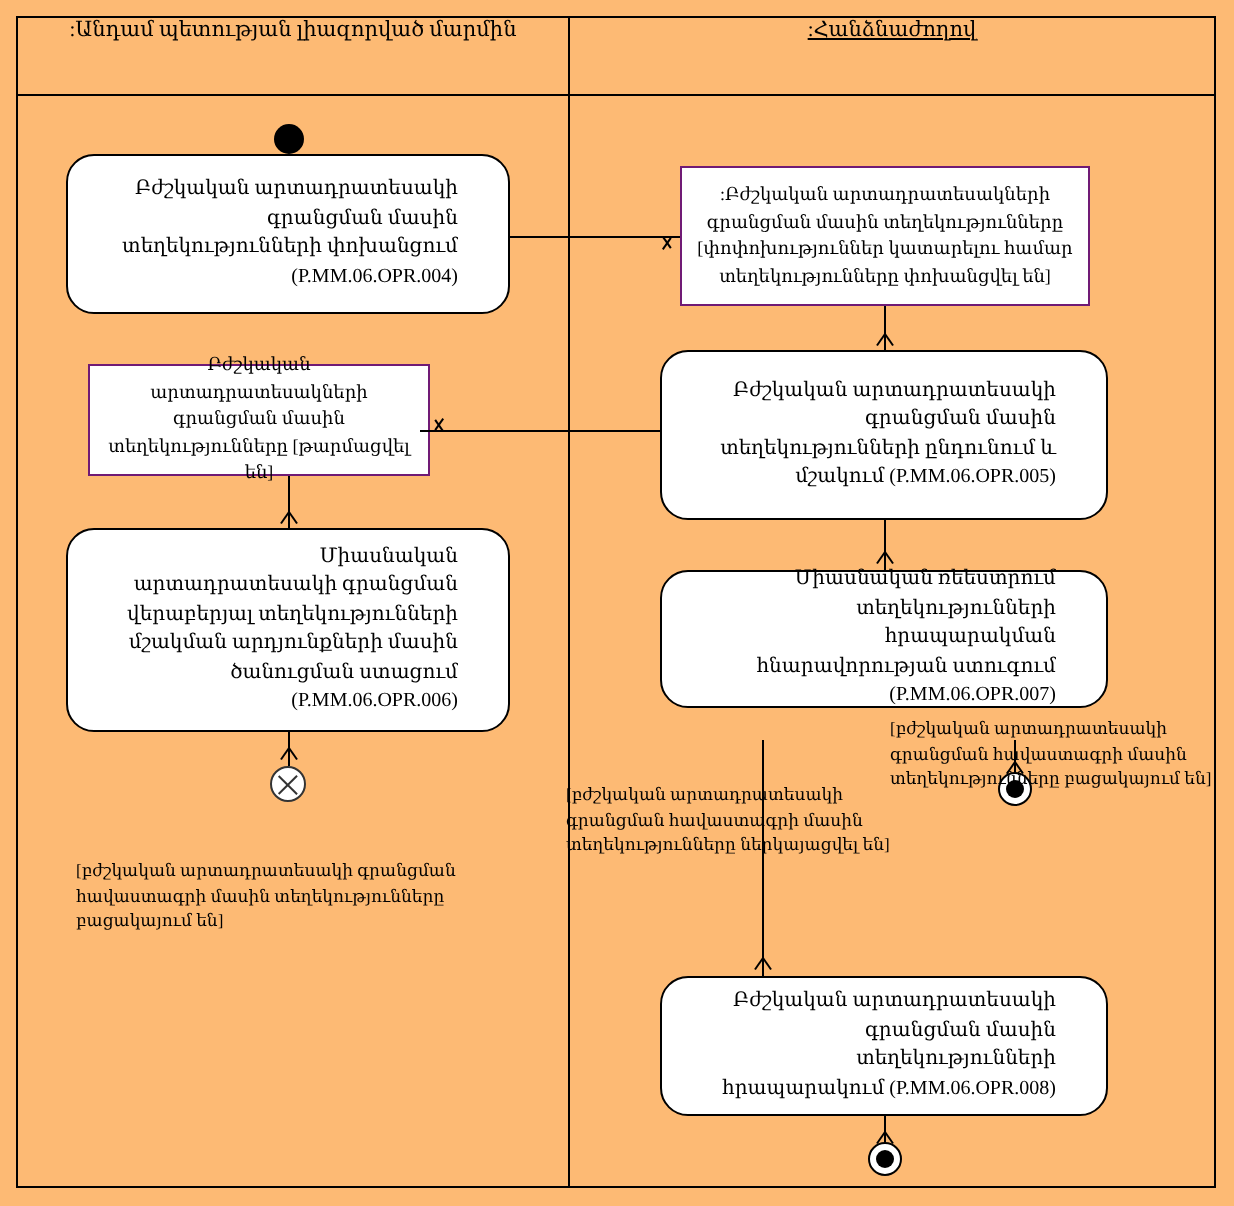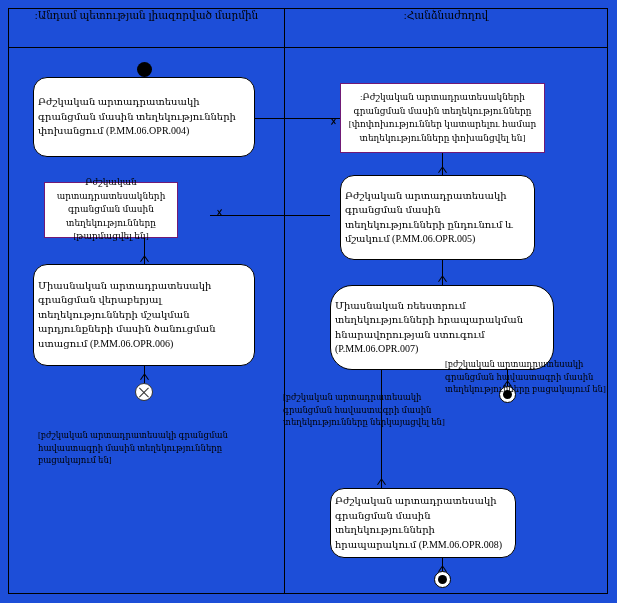--- a/index.html
+++ b/index.html
@@ -7,21 +7,21 @@
     padding: 0;
     background: #ffffff;
   }
   body {
     font-family: "Liberation Serif", "DejaVu Serif", serif;
   }
   #canvas {
     position: relative;
     width: 617px;
     height: 603px;
-    background: #1d4ed8;
+    background: #fdba74;
     overflow: hidden;
   }
 
   
   .lane-frame {
     position: absolute;
     left: 8px;
     top: 8px;
     width: 600px;
     height: 586px;
@@ -47,37 +47,37 @@
   .lane-title {
     position: absolute;
     top: 9px;
     text-align: center;
     font-size: 10.5px;
     line-height: 14px;
     color: #000;
     font-family: "Liberation Serif", "DejaVu Serif", serif;
   }
   .lane-title.left  { left: 9px;   width: 275px; }
-  .lane-title.right { left: 285px; width: 322px; }
+  .lane-title.right { left: 285px; width: 322px; text-decoration: underline; }
 
   
   .activity {
     position: absolute;
     box-sizing: border-box;
     border: 1px solid #000;
     border-radius: 14px;
     background: #ffffff;
     display: flex;
     align-items: center;
     justify-content: center;
-    text-align: left;
+    text-align: right;
     font-size: 10px;
     line-height: 14.5px;
     color: #000;
-    padding: 4px 4px;
+    padding: 4px 25px;
   }
   
   .objectnode {
     position: absolute;
     box-sizing: border-box;
     border: 1px solid #701a75;
     background: #ffffff;
     display: flex;
     align-items: center;
     justify-content: center;
@@ -193,21 +193,21 @@
     </div>
 
   <div class="activity" style="left:33px; top:77px; width:222px; height:80px;">Բժշկական արտադրատեսակի գրանցման մասին տեղեկությունների փոխանցում (P.MM.06.OPR.004)</div>
 
   <div class="conn h" style="left:255px; top:118px; width:85px;"></div>
   <div class="openarrow right" style="left:333px; top:114px;">
       <span></span>
       <span></span>
     </div>
 
-  <div class="objectnode" style="left:44px; top:182px; width:134px; height:56px;">Բժշկական արտադրատեսակների գրանցման մասին տեղեկությունները [թարմացվել են]</div>
+  <div class="objectnode" style="left:44px; top:182px; width:171px; height:56px;">Բժշկական արտադրատեսակների գրանցման մասին տեղեկությունները [թարմացվել են]</div>
 
   <div class="conn v" style="left:144px; top:238px; height:26px;"></div>
   <div class="openarrow down" style="left:140px; top:256px;">
       <span></span>
       <span></span>
     </div>
 
   <div class="activity" style="left:33px; top:264px; width:222px; height:102px;">Միասնական արտադրատեսակի գրանցման վերաբերյալ տեղեկությունների մշակման արդյունքների մասին ծանուցման ստացում (P.MM.06.OPR.006)</div>
 
   <div class="conn v" style="left:144px; top:366px; height:17px;"></div>
@@ -221,55 +221,55 @@
   <div class="note-text" style="left:38px; top:429px; width:205px;">[բժշկական արտադրատեսակի գրանցման հավաստագրի մասին տեղեկությունները բացակայում են]</div>
 
   <div class="objectnode" style="left:340px; top:83px; width:205px; height:70px;">:Բժշկական արտադրատեսակների գրանցման մասին տեղեկությունները [փոփոխություններ կատարելու համար տեղեկությունները փոխանցվել են]</div>
 
   <div class="conn v" style="left:442px; top:153px; height:22px;"></div>
   <div class="openarrow down" style="left:438px; top:167px;">
       <span></span>
       <span></span>
     </div>
 
-  <div class="activity" style="left:330px; top:175px; width:195px; height:85px;margin-left:10px;">Բժշկական արտադրատեսակի գրանցման մասին տեղեկությունների ընդունում և մշակում (P.MM.06.OPR.005)</div>
+  <div class="activity" style="left:330px; top:175px; width:224px; height:85px;">Բժշկական արտադրատեսակի գրանցման մասին տեղեկությունների ընդունում և մշակում (P.MM.06.OPR.005)</div>
 
   <div class="conn h" style="left:210px; top:215px; width:120px;"></div>
   <div class="openarrow right" style="left:211px; top:211px; transform: rotate(180deg); transform-origin: center;">
       <span></span>
       <span></span>
     </div>
 
   <div class="conn v" style="left:442px; top:260px; height:25px;"></div>
   <div class="openarrow down" style="left:438px; top:276px;">
       <span></span>
       <span></span>
     </div>
 
-  <div class="activity" style="left:330px; top:285px; width:224px; height:85px;border-radius:22px;">Միասնական ռեեստրում տեղեկությունների հրապարակման հնարավորության ստուգում (P.MM.06.OPR.007)</div>
+  <div class="activity" style="left:330px; top:285px; width:224px; height:69px;">Միասնական ռեեստրում տեղեկությունների հրապարակման հնարավորության ստուգում (P.MM.06.OPR.007)</div>
 
   <div class="conn v" style="left:381px; top:370px; height:118px;"></div>
   <div class="openarrow down" style="left:377px; top:479px;">
       <span></span>
       <span></span>
     </div>
 
   <div class="note-text" style="left:283px; top:391px; width:185px;">[բժշկական արտադրատեսակի գրանցման հավաստագրի մասին տեղեկությունները ներկայացվել են]</div>
 
   <div class="conn v" style="left:507px; top:370px; height:19px;"></div>
   <div class="openarrow down" style="left:503px; top:381px;">
       <span></span>
       <span></span>
     </div>
 
   <div class="final-node" style="left:499px; top:386px;"></div>
 
   <div class="note-text" style="left:445px; top:358px; width:168px;">[բժշկական արտադրատեսակի գրանցման հավաստագրի մասին տեղեկությունները բացակայում են]</div>
 
-  <div class="activity" style="left:330px; top:488px; width:186px; height:70px;">Բժշկական արտադրատեսակի գրանցման մասին տեղեկությունների հրապարակում (P.MM.06.OPR.008)</div>
+  <div class="activity" style="left:330px; top:488px; width:224px; height:70px;">Բժշկական արտադրատեսակի գրանցման մասին տեղեկությունների հրապարակում (P.MM.06.OPR.008)</div>
 
   <div class="conn v" style="left:442px; top:558px; height:16px;"></div>
   <div class="openarrow down" style="left:438px; top:566px;">
       <span></span>
       <span></span>
     </div>
 
   <div class="final-node" style="left:434px; top:571px;"></div>
 
 </div>

